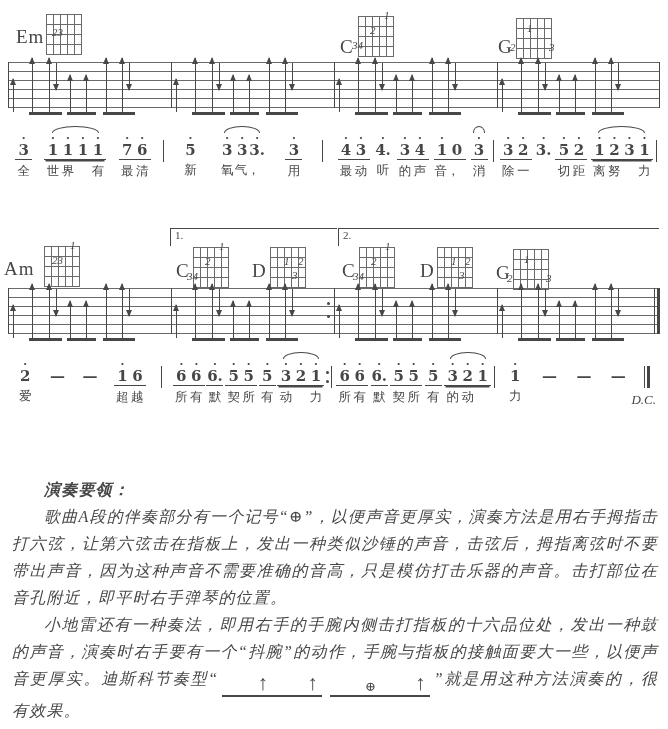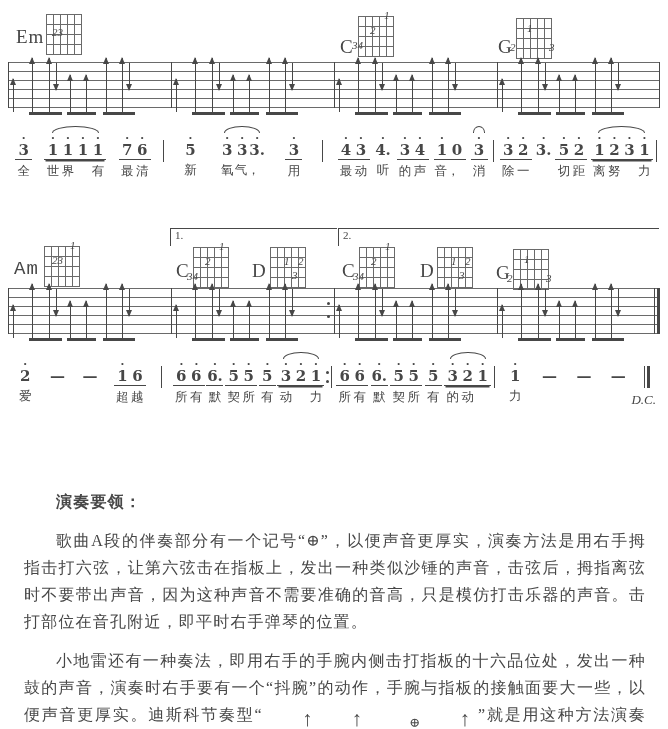--- a/index.html
+++ b/index.html
@@ -47,22 +47,22 @@
   .lcell{width:15px;height:16px;line-height:16px;text-align:center;font-size:12.5px;white-space:nowrap;}
   .endbar{display:flex;gap:2px;margin-top:6px;height:22px;align-items:stretch;}
   .bline{width:1px;background:var(--ink);}
   .bline.thick{width:3px;}
   .edots{display:flex;flex-direction:column;justify-content:center;gap:6px;}
   .edots i{width:3px;height:3px;border-radius:50%;background:var(--ink);}
   .dc{position:absolute;right:4px;top:32px;font-style:italic;font-size:13px;}
   
   .notes-block{position:absolute;left:12px;top:476px;width:646px;}
   .notes-heading{font-size:17px;font-weight:700;line-height:27px;margin:0;}
-  .notes-block p{margin:12px;font-size:16px;line-height:27px;letter-spacing:1.2px;
-                 text-align:justify;text-indent:2em;}
+  .notes-block p{margin:0;font-size:16px;line-height:27px;letter-spacing:1.2px;
+                 text-align:justify;text-indent:2em;font-style:italic;}
   .strum-figure{display:inline-flex;align-items:flex-end;gap:8px;margin:0 4px;vertical-align:-6px;}
   .fig-group{display:inline-flex;align-items:flex-end;gap:6px;border-bottom:2px solid var(--ink);
              padding:0 3px 1px 3px;}
   .fig-arrow{font-size:21px;line-height:22px;}
   .fig-oplus{font-size:13px;line-height:15px;}
 </style>
 </head>
 <body>
 
 <div class="page">
@@ -402,21 +402,21 @@
             <div class="bline"></div>
           </div>
         </div>
       </div>
       <div class="volta" style="left: 170px; top: 228px; width: 166px;">
         <div class="volta-label">1.</div>
       </div>
       <div class="volta" style="left: 338px; top: 228px; width: 320px;">
         <div class="volta-label">2.</div>
       </div>
-      <div class="chord-name" style="left: 14px; top: 258px; font-family: Liberation Mono, monospace;">Am</div>
+      <div class="chord-name" style="left: 4px; top: 258px;">Am</div>
       <div class="chord-diagram" style="left: 44px; top: 246px;">
         <div class="finger" style="left: 26px; top: -6px;">1</div>
         <div class="finger" style="left: 8px; top: 9px;">23</div>
       </div>
       <div class="chord-name" style="left: 176px; top: 260px;">C</div>
       <div class="chord-diagram" style="left: 193px; top: 247px;">
         <div class="finger" style="left: 26px; top: -6px;">1</div>
         <div class="finger" style="left: 12px; top: 9px;">2</div>
         <div class="finger" style="left: -6px; top: 24px;">34</div>
       </div>

